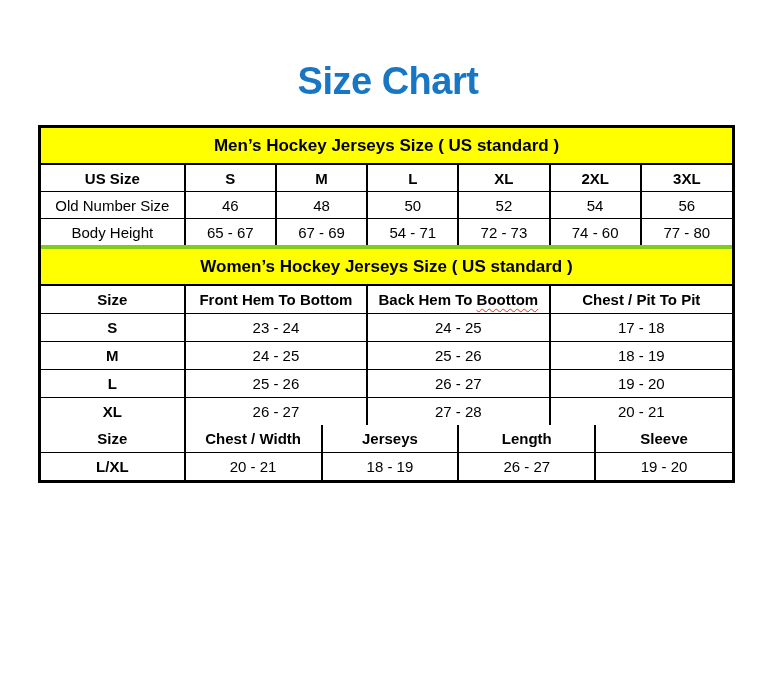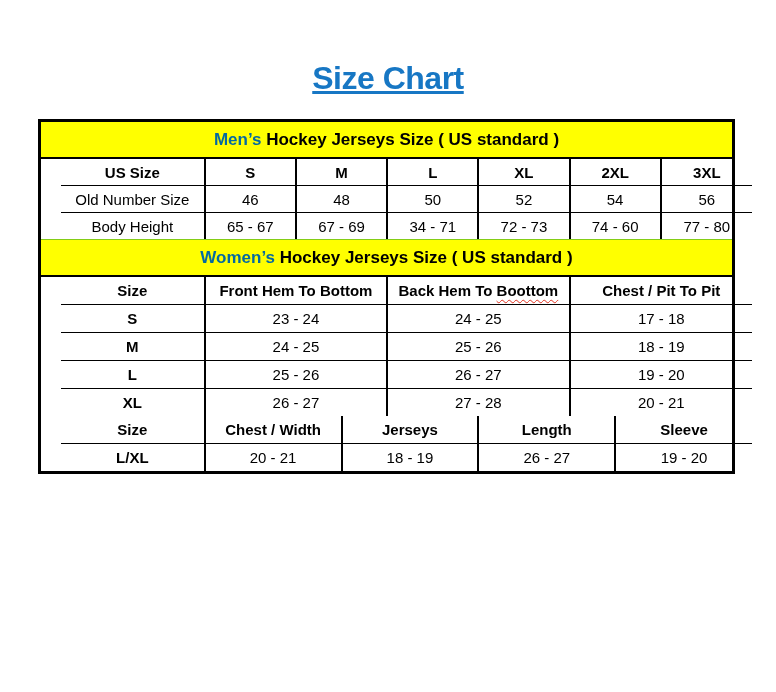--- a/index.html
+++ b/index.html
@@ -8,49 +8,47 @@
     background: #ffffff;
     width: 776px;
     height: 692px;
     font-family: "Liberation Sans", "DejaVu Sans", sans-serif;
     color: #000;
     overflow: hidden;
   }
   .page-title {
     margin: 60px 0 22px 0;
     text-align: center;
-    font-size: 32px;
+    font-size: 38px;
     font-weight: bold;
     letter-spacing: -0.5px;
     color: #1777C4;
-    text-decoration: underline;
   }
   .chart-wrap {
     margin-left: 38px;
     width: 697px;
     border: 3px solid #000;
     box-sizing: border-box;
     background: #fff;
   }
   .banner {
     background: #FFFF00;
     text-align: center;
     font-weight: bold;
     font-size: 17px;
     padding: 8px 0 7px 0;
     border-bottom: 2px solid #000;
   }
-  .banner.mid { border-top: 1px solid #84cc16; text-align: center; }
-  .banner .hl { color: #0369a1; }
+  .banner.mid { border-top: 4px solid #84cc16; text-align: center; }
+  .banner .hl { color: #000000; }
   table {
     width: 100%;
     border-collapse: collapse;
     table-layout: fixed;
     border-style: hidden; 
-    margin-left: 20px;
   }
   th, td {
     border: 1px solid #000;
     border-left-width: 2px;
     border-right-width: 2px;
     text-align: center;
     vertical-align: middle;
     font-size: 15px;
     padding: 0 2px;
     height: 26px;
@@ -109,21 +107,21 @@
       <td>48</td>
       <td>50</td>
       <td>52</td>
       <td>54</td>
       <td>56</td>
     </tr>
     <tr>
       <td>Body Height</td>
       <td>65 - 67</td>
       <td>67 - 69</td>
-      <td>34 - 71</td>
+      <td>54 - 71</td>
       <td>72 - 73</td>
       <td>74 - 60</td>
       <td>77 - 80</td>
     </tr>
   </tbody>
     </table>
 
   <div class="banner mid">
     <span class="hl">Women’s</span><span> Hockey Jerseys Size ( US standard )</span>
   </div>

